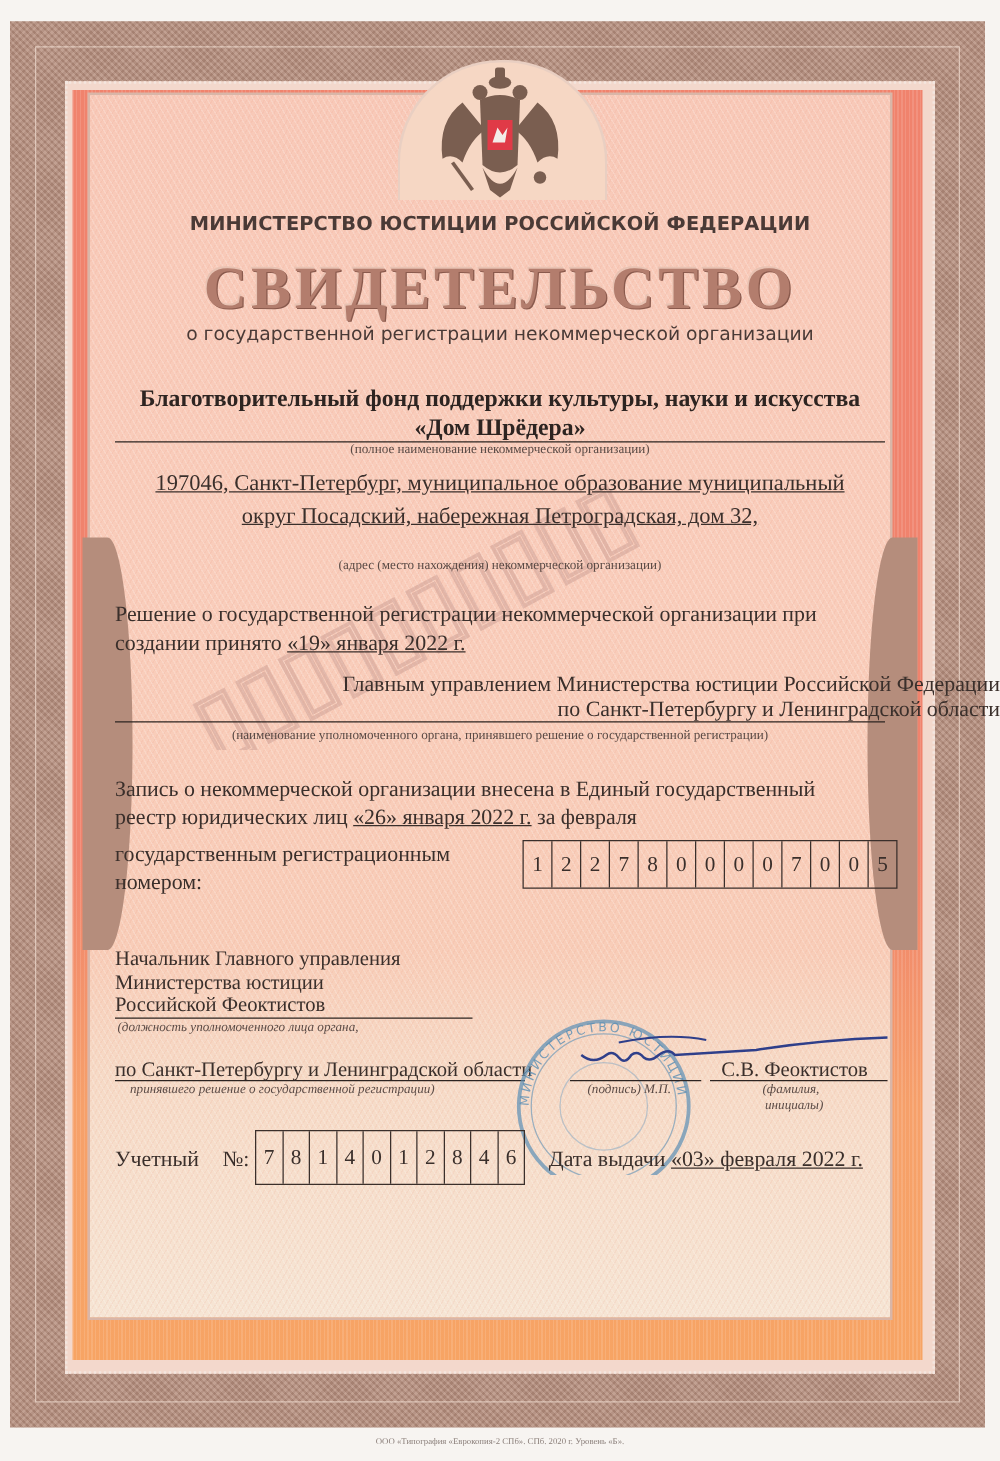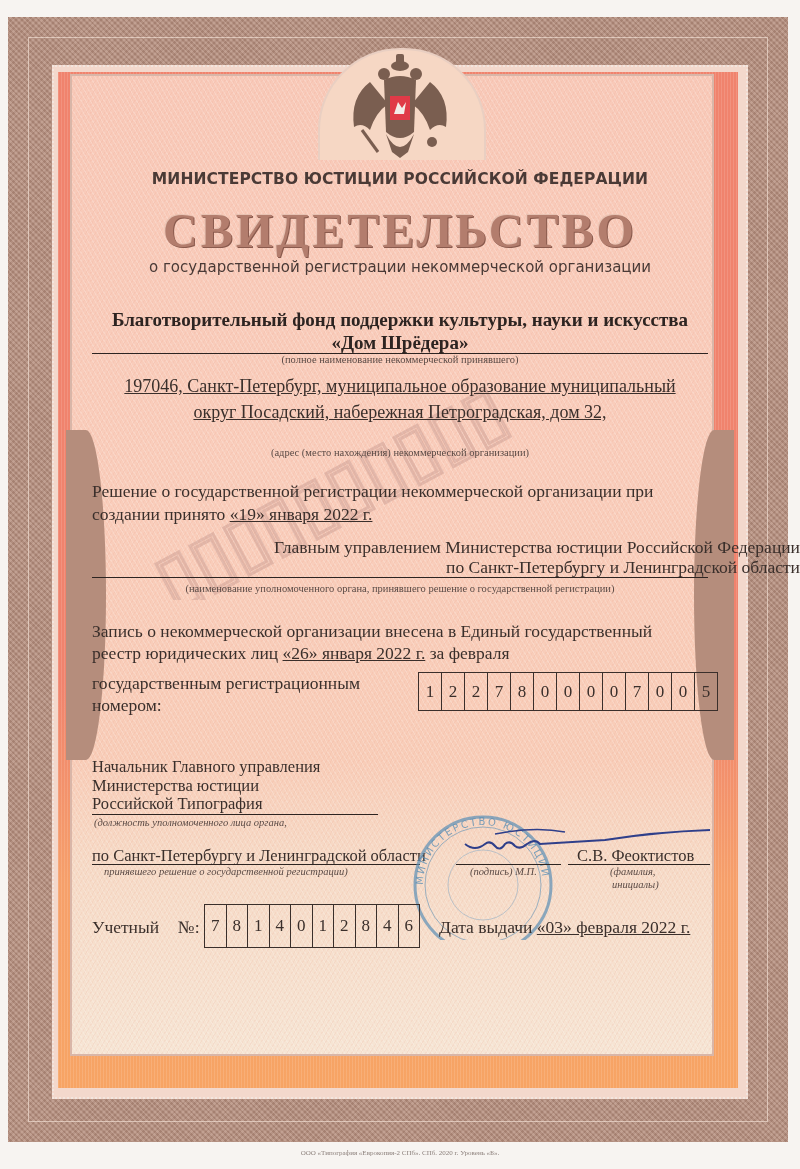--- a/index.html
+++ b/index.html
@@ -92,21 +92,21 @@
 </svg>
 
 <div class="doc">
   <div class="t ministry">МИНИСТЕРСТВО ЮСТИЦИИ РОССИЙСКОЙ ФЕДЕРАЦИИ</div>
   <div class="t title">СВИДЕТЕЛЬСТВО</div>
   <div class="t subtitle">о государственной регистрации некоммерческой организации</div>
 
   <div class="t orgname" style="top:309px">Благотворительный фонд поддержки культуры, науки и искусства</div>
   <div class="t orgname" style="top:332px">«Дом Шрёдера»</div>
   <div class="hline" style="left:92px; width:616px; top:353px"></div>
-  <div class="t caption" style="top:354px">(полное наименование некоммерческой принявшего)</div>
+  <div class="t caption" style="top:354px">(полное наименование некоммерческой организации)</div>
 
   <div class="t addr" style="top:376px">197046, Санкт-Петербург, муниципальное образование муниципальный</div>
   <div class="t addr" style="top:402px">округ Посадский, набережная Петроградская, дом 32,</div>
   <div class="t caption" style="top:447px">(адрес (место нахождения) некоммерческой организации)</div>
 
   <div class="t para" style="top:481px">Решение о государственной регистрации некоммерческой организации при</div>
   <div class="t para" style="top:504px"><span>создании принято </span><span class="u">«19» января 2022 г.</span></div>
 
   <div class="t center-line" style="top:537px">Главным управлением Министерства юстиции Российской Федерации</div>
   <div class="t center-line" style="top:557px">по Санкт-Петербургу и Ленинградской области</div>
@@ -128,21 +128,21 @@
       <span style="width: 22px; line-height: 37px;">0</span>
       <span style="width: 22px; line-height: 37px;">0</span>
       <span style="width: 22px; line-height: 37px;">7</span>
       <span style="width: 22px; line-height: 37px;">0</span>
       <span style="width: 22px; line-height: 37px;">0</span>
       <span style="width: 22px; line-height: 37px;">5</span>
     </div>
 
   <div class="t para sign" style="top:757px">Начальник Главного управления</div>
   <div class="t para sign" style="top:776px">Министерства юстиции</div>
-  <div class="t para sign" style="top:794px">Российской Типография</div>
+  <div class="t para sign" style="top:794px">Российской Феоктистов</div>
   <div class="hline" style="left:92px; width:286px; top:814px"></div>
   <div class="t small" style="left:94px; top:817px">(должность уполномоченного лица органа,</div>
   <div class="t para sign" style="top:846px">по Санкт-Петербургу и Ленинградской области</div>
   <div class="hline" style="left:92px; width:328px; top:864px"></div>
   <div class="t small" style="left:104px; top:866px">принявшего решение о государственной регистрации)</div>
 
   <svg class="stamp" viewBox="0 0 170 150">
     <defs>
         <path id="sarc" d="M25 95 A60 60 0 0 1 145 95"></path>
       </defs>

